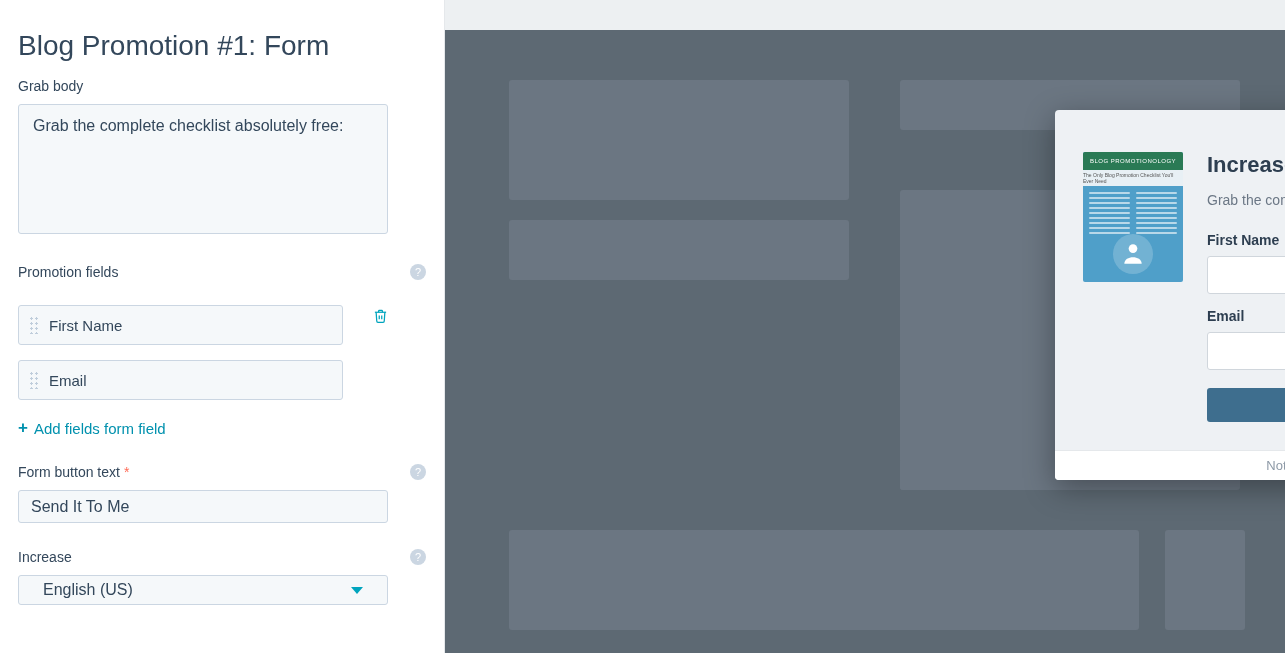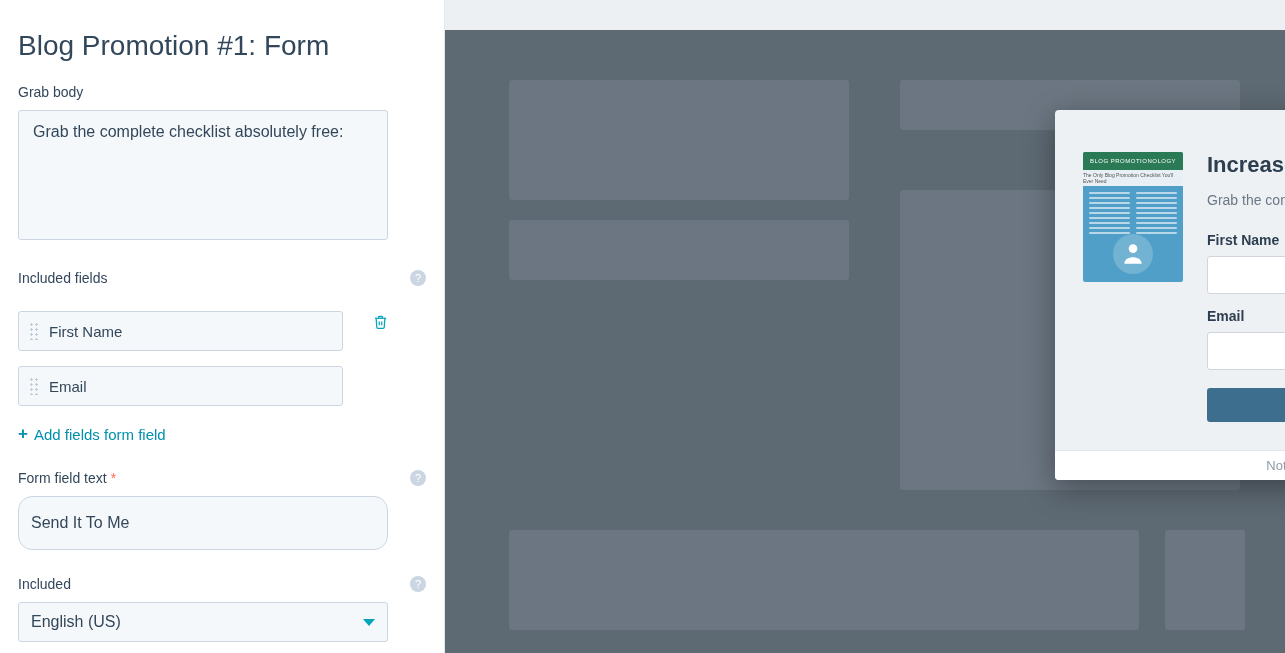--- a/index.html
+++ b/index.html
@@ -1,30 +1,30 @@
 <!DOCTYPE html>
 <html><head>
 <meta charset="utf-8">
 <style>
 *{box-sizing:border-box;margin:0;padding:0;font-family:-apple-system,BlinkMacSystemFont,"Segoe UI",Helvetica,Arial,sans-serif}
 body{width:1285px;height:653px;overflow:hidden;background:#fff;display:flex}
 .panel{width:445px;height:653px;padding:30px 18px 10px 18px;background:#fff;border-right:1px solid #e5e8eb;overflow:auto}
-.panel-title{font-size:28px;font-weight:300;color:#33475b;margin-bottom:22px}
+.panel-title{font-size:28px;font-weight:300;color:#33475b;margin-bottom:16px}
 .lbl{font-size:14px;color:#33475b;margin-bottom:10px;display:flex;align-items:center}
 .req{color:#ff6b57;margin-left:4px}
 .help-ic{margin-left:auto;width:16px;height:16px;border-radius:50%;background:#cbd6e2;color:#fff;font-size:11px;display:flex;align-items:center;justify-content:center}
 .ta{width:370px;height:130px;border:1px solid #cbd6e2;border-radius:3px;background:#f5f8fa;padding:12px 14px;font-size:16px;color:#33475b;resize:none;outline:none}
 .section{margin-top:26px}
 .fld{width:325px;height:40px;border:1px solid #cbd6e2;border-radius:3px;background:#f5f8fa;display:flex;align-items:center;padding:0 10px;margin-top:15px;color:#33475b;font-size:15px}
 .grip{width:10px;height:18px;margin-right:10px;opacity:.45;background-image:radial-gradient(circle,#7c98b6 1px,transparent 1.4px);background-size:5px 5px}
 .fld-row{display:flex;align-items:center;gap:30px}
 .trash{color:#00a4bd;cursor:pointer}
 .add-link{display:flex;align-items:center;gap:6px;color:#0091ae;font-size:15px;margin-top:18px;cursor:pointer}
-.tin{width:370px;height:54px;border:1px solid #cbd6e2;border-radius:14px;background:#f5f8fa;padding:14px 12px;font-size:16px;color:#33475b;outline:none}
-.sel{width:370px;height:40px;border:1px solid #cbd6e2;border-radius:3px;background:#f5f8fa;padding:0 12px;font-size:16px;color:#33475b;display:flex;align-items:center;justify-content:space-between;cursor:pointer}
+.tin{width:370px;height:33px;border:1px solid #cbd6e2;border-radius:3px;background:#f5f8fa;padding:14px 12px;font-size:16px;color:#33475b;outline:none}
+.sel{width:370px;height:30px;border:1px solid #cbd6e2;border-radius:3px;background:#f5f8fa;padding:0 24px;font-size:16px;color:#33475b;display:flex;align-items:center;justify-content:space-between;cursor:pointer}
 .caret{width:0;height:0;border-left:6px solid transparent;border-right:6px solid transparent;border-top:7px solid #00a4bd}
 .preview{flex:1;background:#edf0f2;display:flex;flex-direction:column}
 .pv-top{height:30px;background:#edf0f2}
 .pv-body{flex:1;background:#5d6973;position:relative;padding:50px}
 .ph{position:absolute;background:#6b7682;border-radius:3px}
 .modal{position:absolute;left:610px;top:80px;width:560px;background:#eef1f4;border-radius:4px;box-shadow:0 8px 30px rgba(0,0,0,.35);overflow:hidden}
 .modal-body{display:flex;padding:42px 28px 28px 28px;gap:24px}
 .thumb{width:100px;height:130px;background:#4f9fc9;border-radius:2px;flex-shrink:0;position:relative;overflow:hidden}
 .thumb-top{height:18px;background:#2a7a55;color:#fff;font-size:6px;display:flex;align-items:center;justify-content:center;letter-spacing:.5px}
 .thumb-sub{height:16px;background:#e8f0f5;font-size:5px;color:#555;display:flex;align-items:center;justify-content:center}
@@ -44,21 +44,21 @@
 <body>
 
 <div class="panel">
   <h1 class="panel-title">Blog Promotion #1: Form</h1>
 
   <div class="lbl">Grab body</div>
   <textarea class="ta" style="">Grab the complete checklist absolutely free:</textarea>
 
   <div class="section">
     <div class="lbl">
-      <span>Included fields</span>
+      <span>Promotion fields</span>
       <span class="help-ic">?</span>
     </div>
     <div class="fld-row">
       <div class="fld">
         <span class="grip"></span>
         <span>First Name</span>
       </div>
       <span class="trash">
         <svg width="15" height="16" viewBox="0 0 24 24" fill="none" stroke="currentColor" stroke-width="2">
             <polyline points="3 6 5 6 21 6"></polyline>
@@ -73,30 +73,30 @@
       <span>Email</span>
     </div>
     <div class="add-link">
       <span style="font-weight:700;font-size:17px">+</span>
       <span>Add fields form field</span>
     </div>
   </div>
 
   <div class="section">
     <div class="lbl">
-      <span>Form field text</span>
+      <span>Form button text</span>
         <span class="req">*</span>
       <span class="help-ic">?</span>
     </div>
     <input class="tin" value="Send It To Me" style="">
   </div>
 
   <div class="section">
     <div class="lbl">
-      <span>Included</span>
+      <span>Increase</span>
       <span class="help-ic">?</span>
     </div>
     <div class="sel">
       <span>English (US)</span>
       <span class="caret"></span>
     </div>
   </div>
 </div>
 
 <div class="preview">

